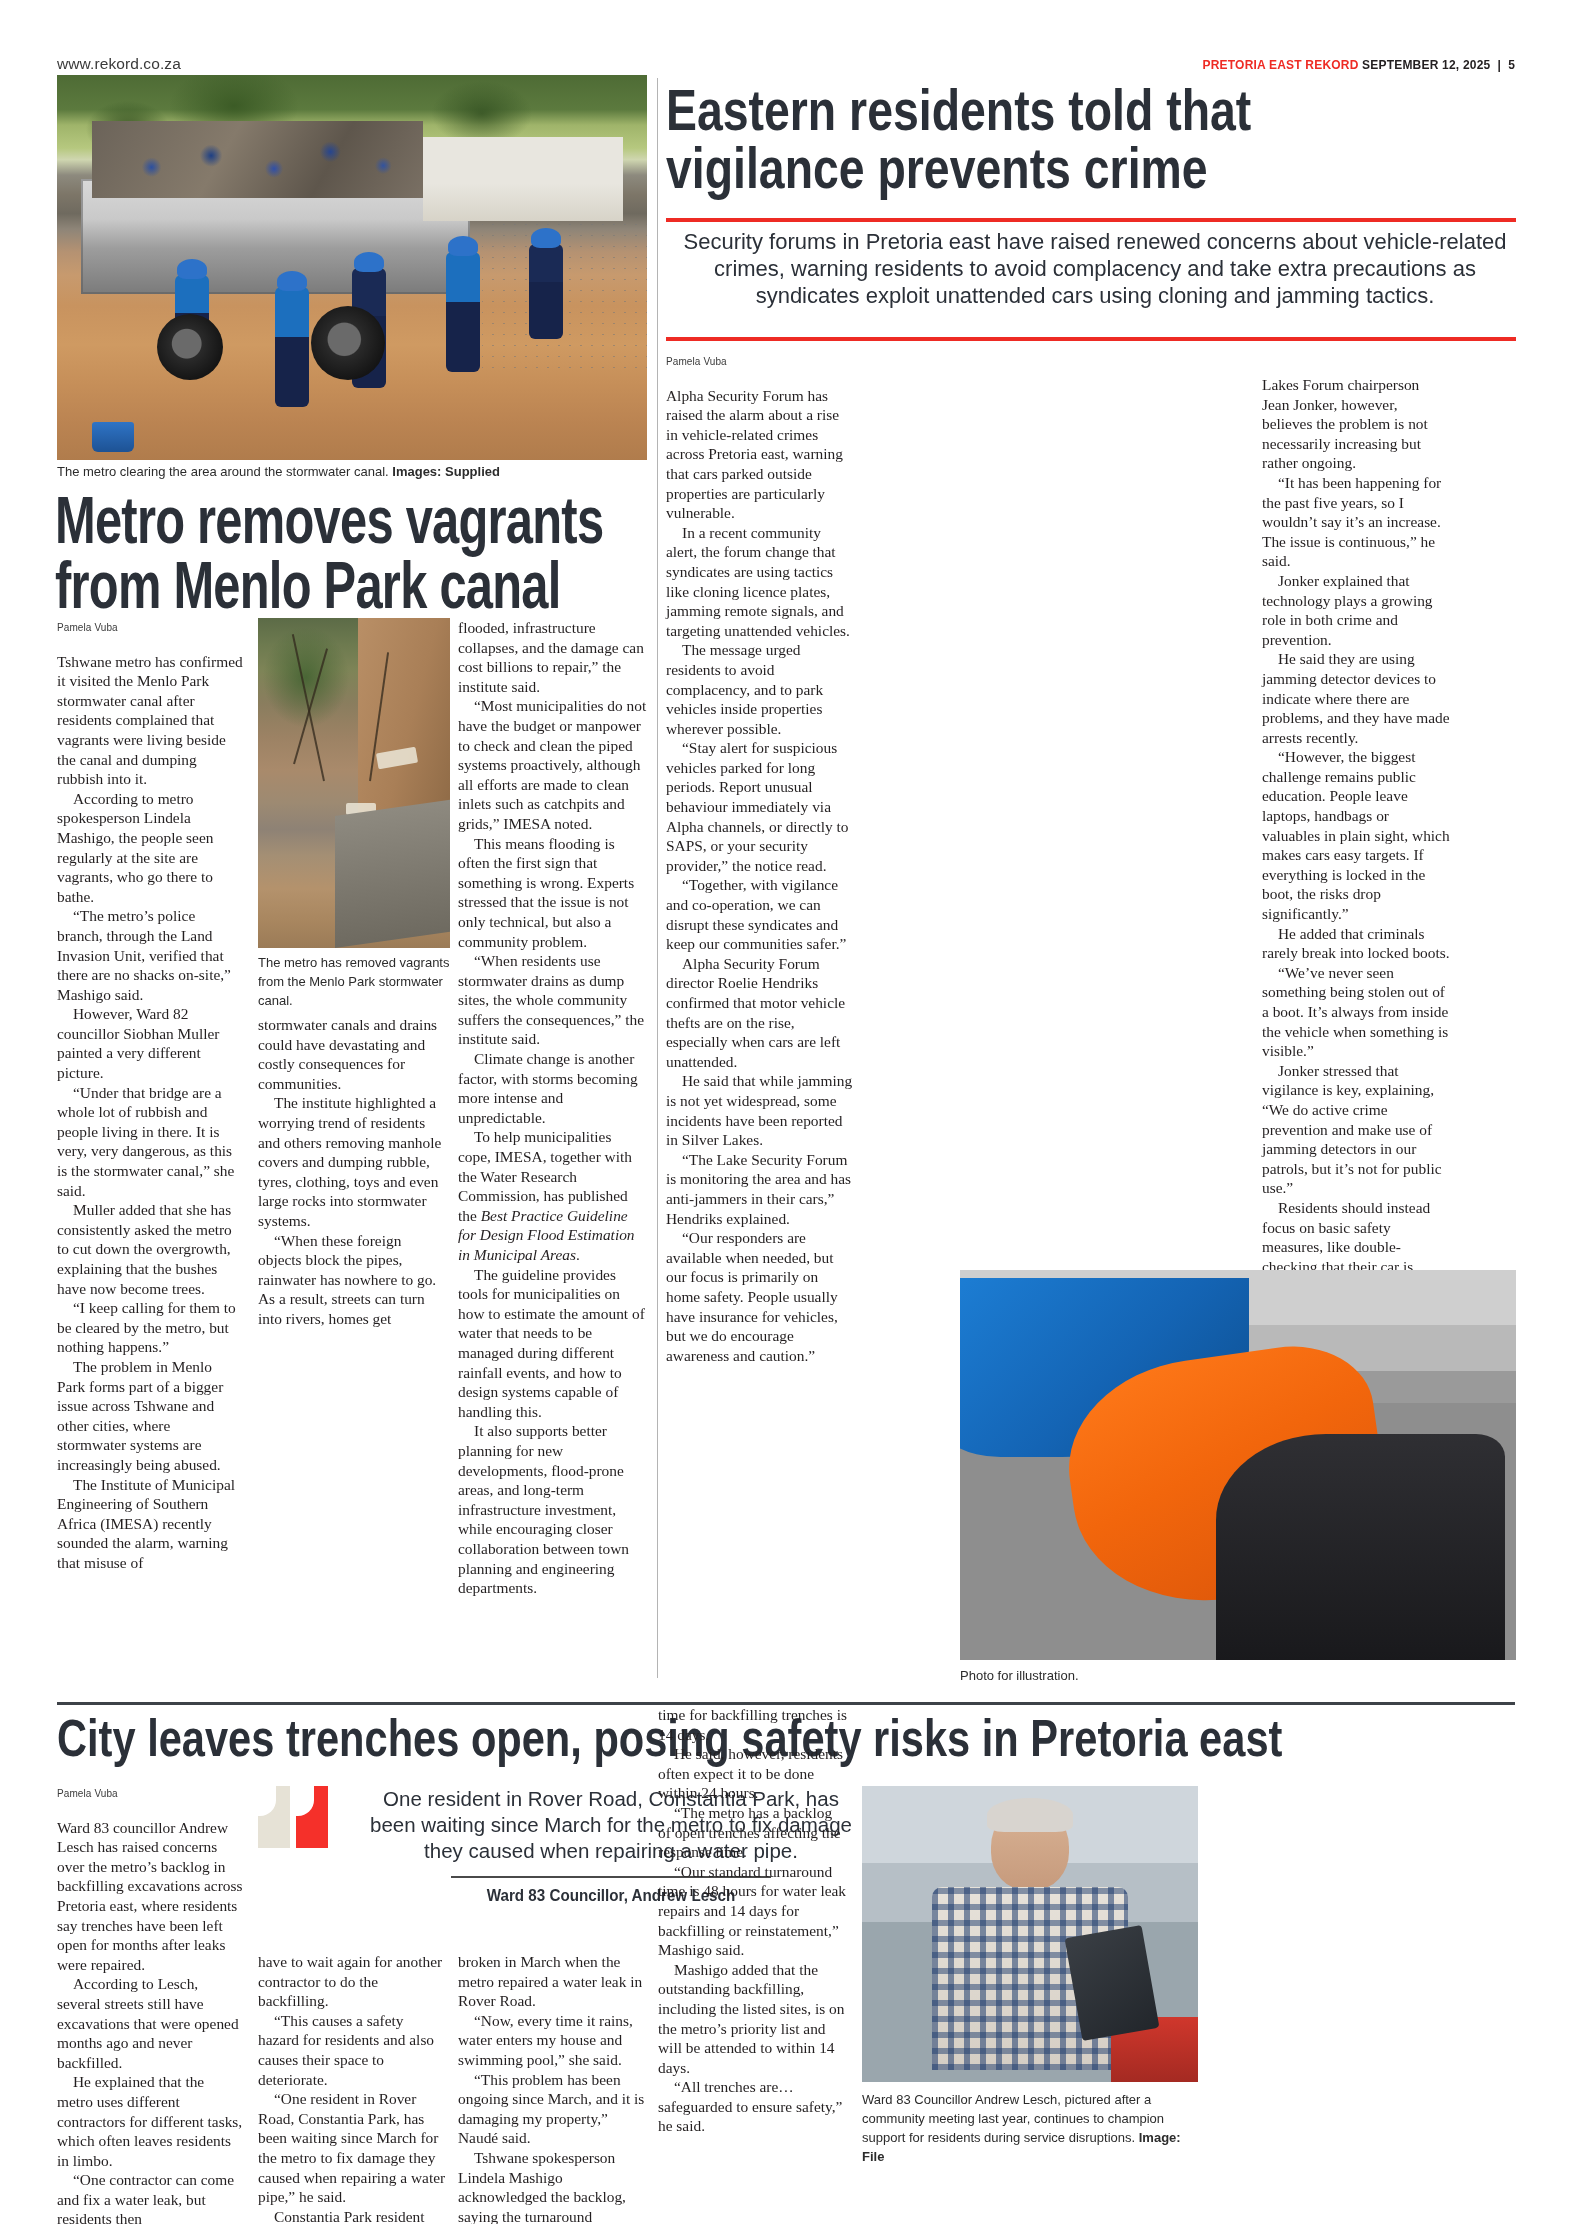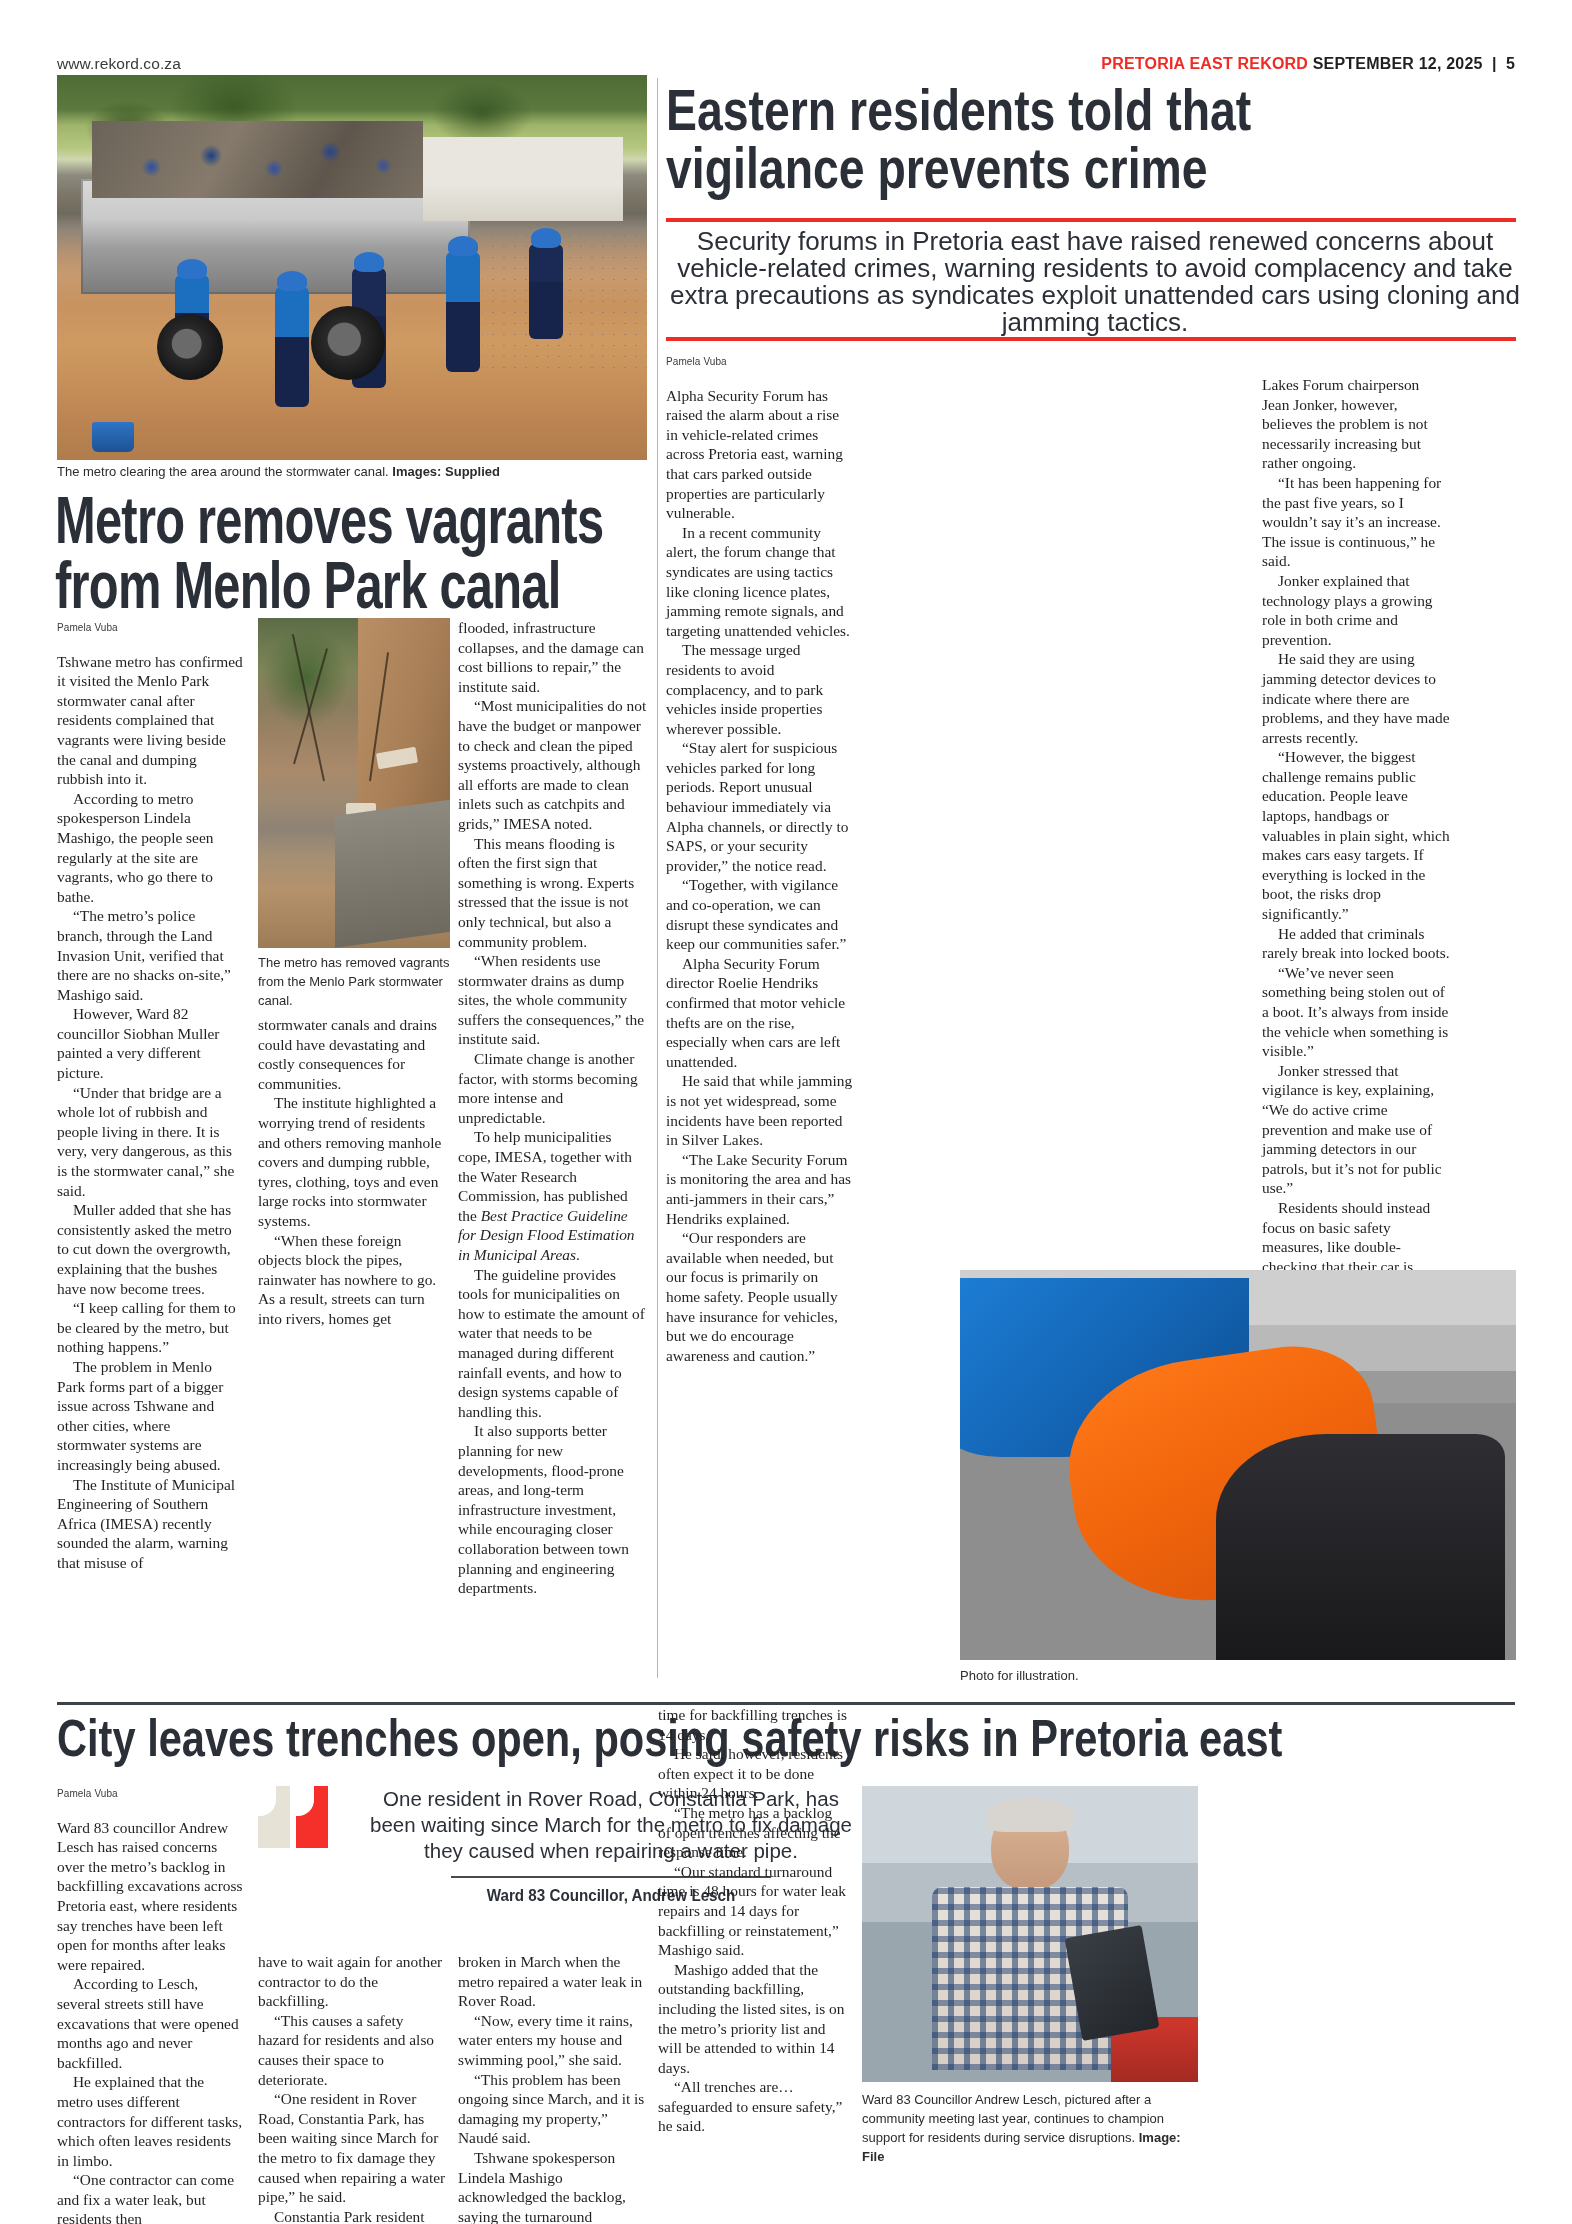--- a/index.html
+++ b/index.html
@@ -13,21 +13,21 @@
   }
   .page { position: absolute; inset: 0; }
 
   
   .masthead {
     position: absolute; left: 57px; top: 55px; width: 1458px;
     display: flex; justify-content: space-between; align-items: baseline;
     font-family: "Liberation Sans", sans-serif;
   }
   .masthead .url { font-size: 15.5px; color: #3a3a3a; letter-spacing: .1px; }
-  .masthead .right { font-size: 16px; font-weight: bold; color: #231f20; letter-spacing: .2px; }
+  .masthead .right { font-size: 12px; font-weight: bold; color: #231f20; letter-spacing: .2px; }
   .masthead .right .brand { color: #ee2b24; }
   .masthead .right .pg { font-weight: bold; }
 
   
   .body-col {
     font-family: "Liberation Serif", serif;
     font-size: 15.4px;
     line-height: 19.6px;
     text-align: left;
     color: #231f20;
@@ -214,21 +214,21 @@
     color: #2b3038;
     transform: scaleX(.74);
     transform-origin: left top;
     white-space: nowrap;
     line-height: .92;
     letter-spacing: -1px;
   }
 
   .standfirst {
     font-family: "Liberation Sans", sans-serif;
-    font-size: 26px; line-height: 27px; text-align: center; color: #2b3038;
+    font-size: 22px; line-height: 27px; text-align: center; color: #2b3038;
   }
 
   
   .pullquote-text {
     font-family: "Liberation Sans", sans-serif;
     font-size: 20.5px; line-height: 26px; text-align: center; color: #2b3038;
   }
   .pullquote-attr {
     font-family: "Liberation Sans", sans-serif;
     font-weight: bold; font-size: 16.5px; text-align: center; color: #2b3038;

